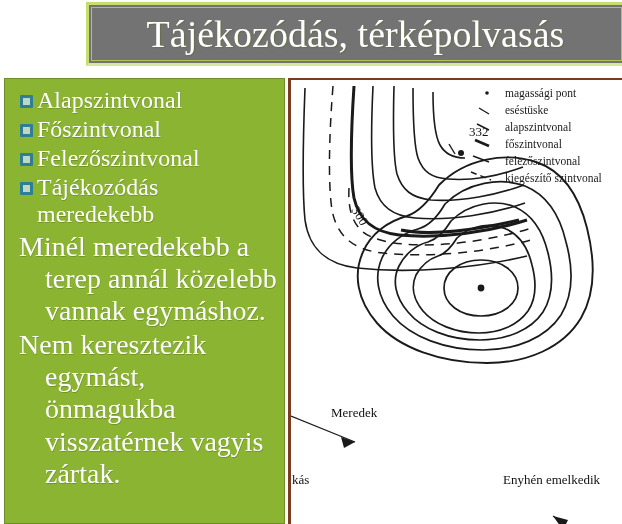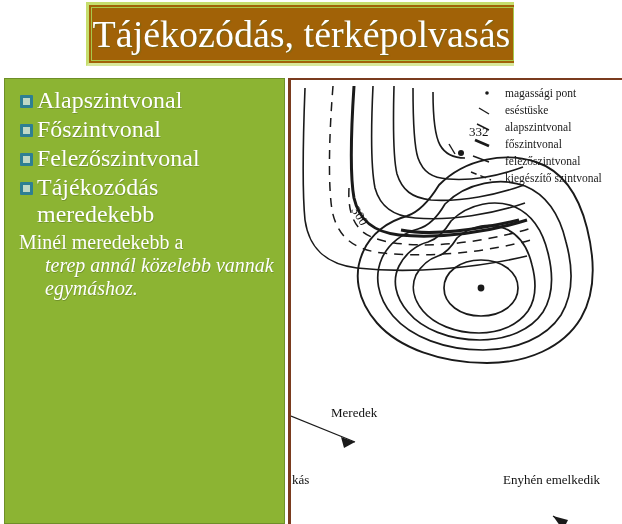--- a/index.html
+++ b/index.html
@@ -13,24 +13,24 @@
     position: relative;
     overflow: hidden;
     font-family: "Liberation Serif", "DejaVu Serif", serif;
   }
 
   
   #title-banner {
     position: absolute;
     left: 86px;
     top: 2px;
-    width: 428px;
+    width: 536px;
     height: 64px;
     box-sizing: border-box;
-    background: #a16207;
+    background: #737373;
     border-top: 3px solid #C6DE6E;
     border-left: 3px solid #C6DE6E;
     border-bottom: 3px solid #D8E89A;
     border-right: 0;
     display: flex;
     align-items: center;
     justify-content: center;
   }
   #title-banner::after {
     content: "";
@@ -80,31 +80,30 @@
     background: #BFD8C6;
     border: 3px solid #2E7F93;
     border-radius: 1px;
   }
   .bullet-label {
     flex: 1 1 auto;
     text-shadow: 0.5px 0.5px 0.6px rgba(70,90,30,0.35);
   }
   .para {
     color: #FFFFFF;
-    font-size: 20px;
+    font-size: 28px;
     line-height: 1.15;
     padding-left: 6px;
     text-indent: 0;
     margin-bottom: 2px;
     text-shadow: 0.5px 0.5px 0.6px rgba(70,90,30,0.35);
   }
   .para .cont {
     display: block;
     padding-left: 26px;
-    font-style: italic;
   }
 
   
   #right-panel {
     position: absolute;
     left: 288px;
     top: 78px;
     width: 334px;
     height: 446px;
     box-sizing: border-box;
@@ -164,20 +163,24 @@
       <span>Tájékozódás</span>
       <span class="cont">meredekebb</span>
     </span>
   </div>
 
   <div class="para">
     <span>Minél meredekebb a</span>
     <span class="cont">terep annál közelebb vannak egymáshoz.</span>
   </div>
 
+  <div class="para">
+    <span>Nem keresztezik</span>
+    <span class="cont">egymást, önmagukba visszatérnek vagyis zártak.</span>
+  </div>
 
 </div>
 
 <div id="right-panel">
   <svg id="diagram-svg" width="334" height="446" viewBox="0 0 334 446">
 
     <g>
 
       <path class="contour" stroke-width="1.6" d="M 14,8 C 12,60 11,110 14,140 C 18,168 34,184 66,188 C 120,194 186,188 236,176"></path>
 

